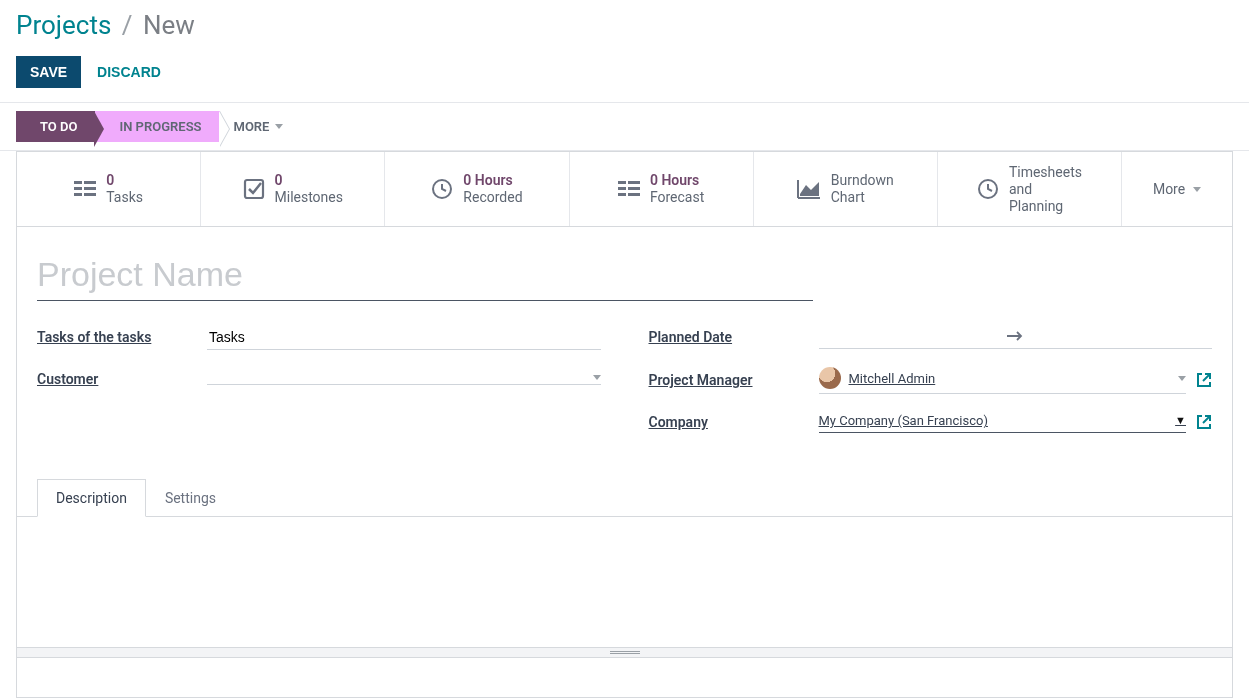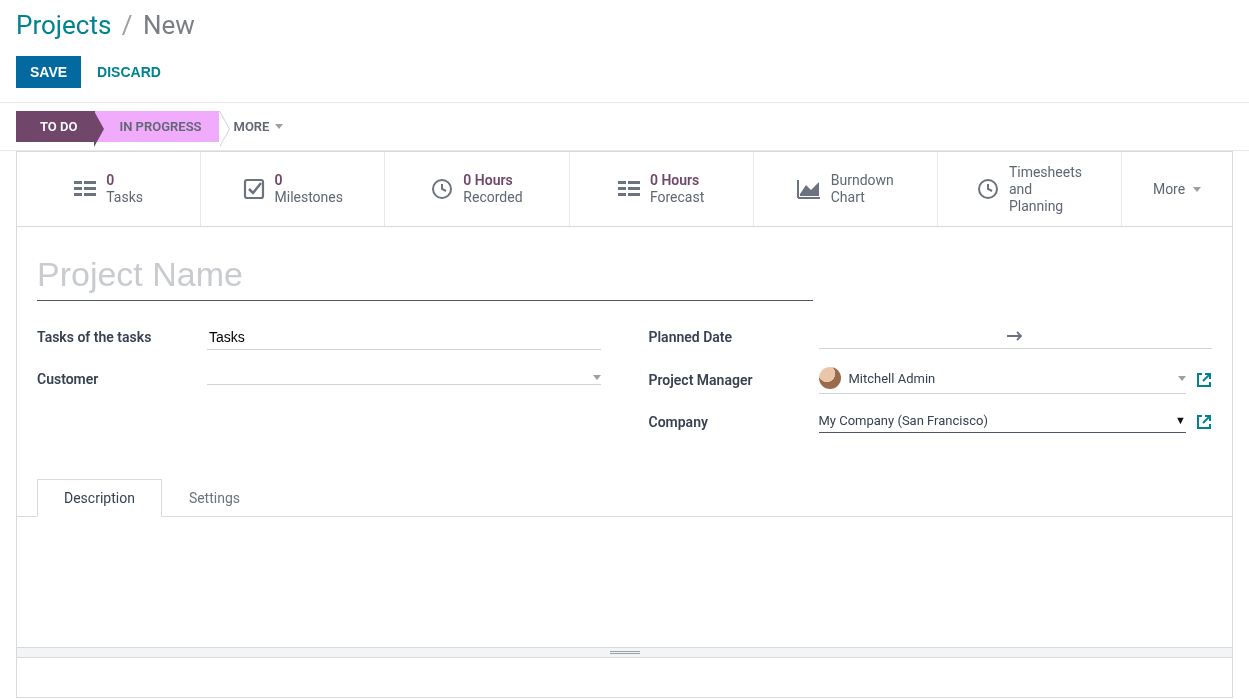--- a/index.html
+++ b/index.html
@@ -11,21 +11,21 @@
     background: #fff;
   }
   .page { width: 1249px; }
   .header { padding: 10px 16px 14px; }
   .breadcrumb { font-size: 26px; margin-bottom: 16px; }
   .breadcrumb .link { color: #00838f; }
   .breadcrumb .sep { color: #9aa0a6; margin: 0 4px; }
   .breadcrumb .current { color: #7b7f85; }
   .btn-row { display:flex; gap:12px; align-items:center; }
   .btn-primary {
-    background: #0369a1; color:#fff; border:none;
+    background: #0c4a6e; color:#fff; border:none;
     padding: 8px 14px; font-weight:700; font-size:14px; cursor:pointer;
   }
   .btn-link {
     background:none; border:none; color:#00838f; font-weight:600;
     font-size:14px; cursor:pointer; padding:8px 4px;
   }
   .statusbar {
     border-top:1px solid #e5e7eb; border-bottom:1px solid #e5e7eb;
     padding: 8px 16px; display:flex; justify-content:space-between; align-items:center;
   }
@@ -73,21 +73,21 @@
     flex:1; display:flex; align-items:center; justify-content:center; gap:10px;
     padding:12px 8px; border-right:1px solid #e5e7eb; cursor:pointer;
   }
   .stat:last-child { border-right:none; }
   .stat .icon { color:#6b7280; }
   .stat-text { display:flex; flex-direction:column; line-height:1.2; }
   .stat-value { color:#70476b; font-weight:600; font-size:14px;}
   .stat-label { color:#5f6773; font-size:14px;}
   .stat-more { flex:0 0 110px; justify-content:center; color:#5f6773; font-size:14px; gap:8px;}
 
-  .form-body { padding: 24px 20px 0; }
+  .form-body { padding: 24px 20px 0; text-decoration: underline; }
   .project-name-input {
     width: 66%; font-size:34px; color:#374151;
     border:none; border-bottom:1px solid #4b5563;
     padding:4px 0 6px; outline:none;
   }
   .project-name-input::placeholder { color:#c8cbcf; }
 
   .two-col {
     display:flex; gap:48px; margin-top:22px;
   }
@@ -116,21 +116,21 @@
     border-bottom:1px solid #cfd4da; padding:2px 0 4px;
   }
   .date-range .slot { flex:1; min-height:16px;}
   .arrow-icon { color:#6b7280; }
 
   .tabs {
     display:flex; margin:28px 0 0; border-bottom:1px solid #d6d9dd;
     padding: 0 20px;
   }
   .tab {
-    padding:10px 26px; font-size:14px; cursor:pointer;
+    padding:10px 18px; font-size:14px; cursor:pointer;
     border:1px solid transparent; border-bottom:none; color:#6b7280;
     position:relative; top:1px;
   }
   .tab.active {
     border-color:#d6d9dd; background:#fff; color:#374151; border-bottom:1px solid #fff;
   }
   .tab-pane { min-height:130px; }
 
   .resize-handle {
     height:10px; margin:0 16px; border:1px solid #d6d9dd; border-top:none;

